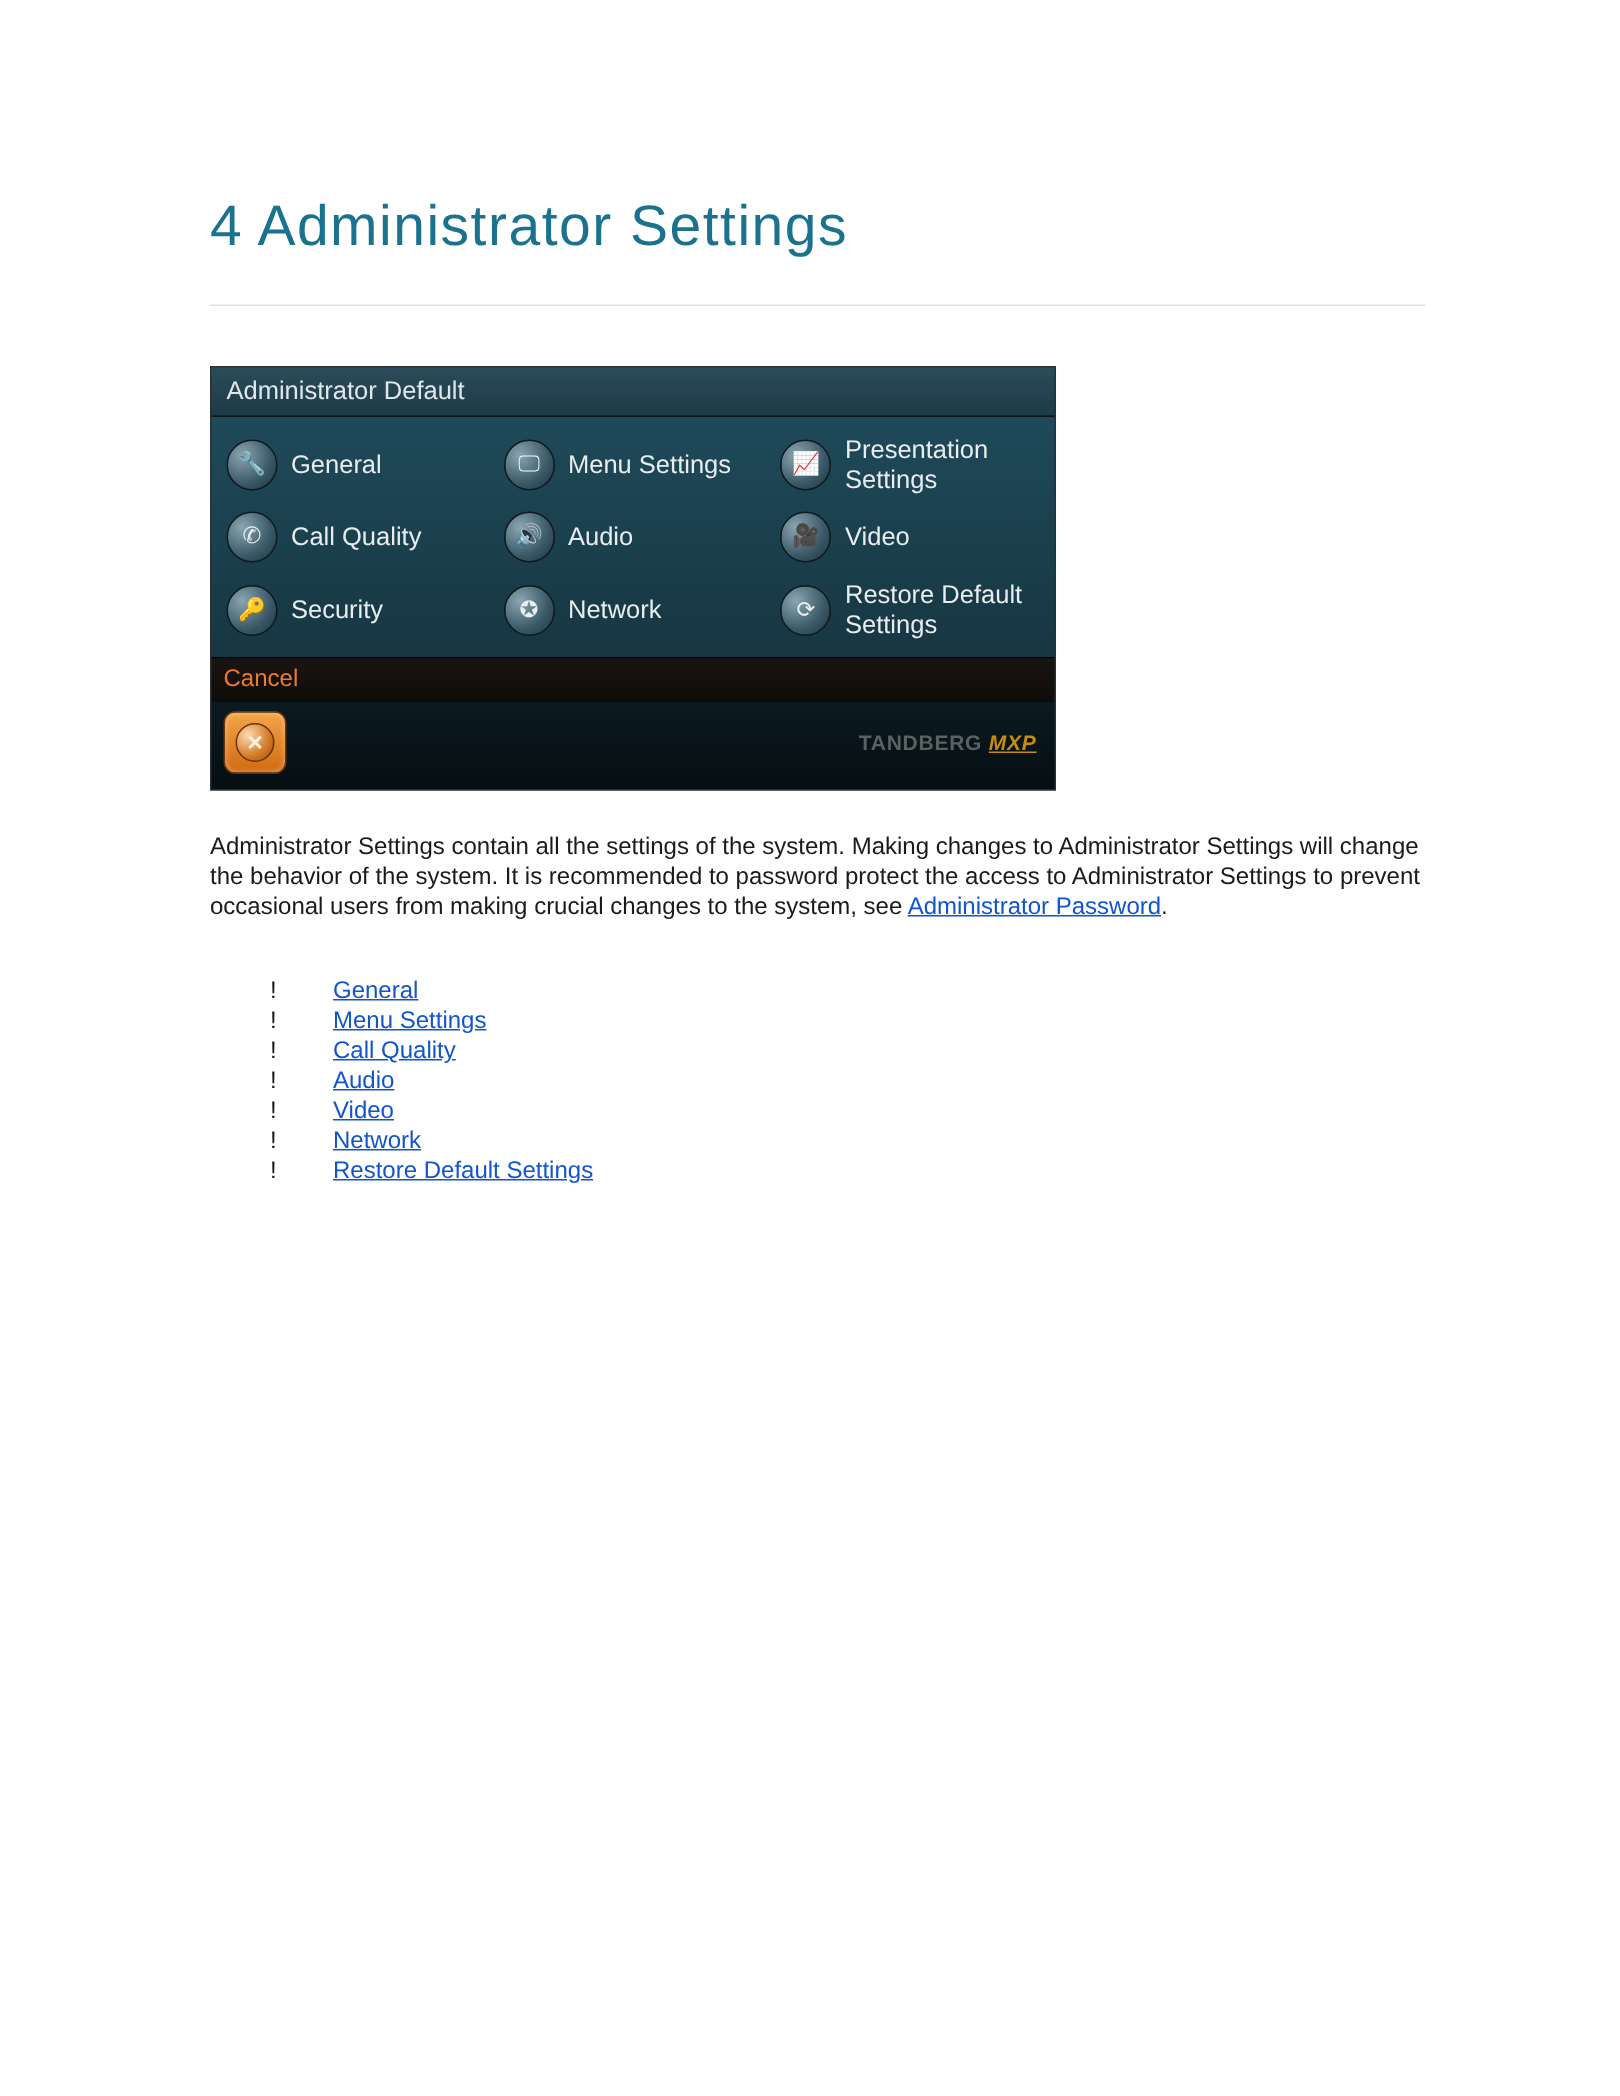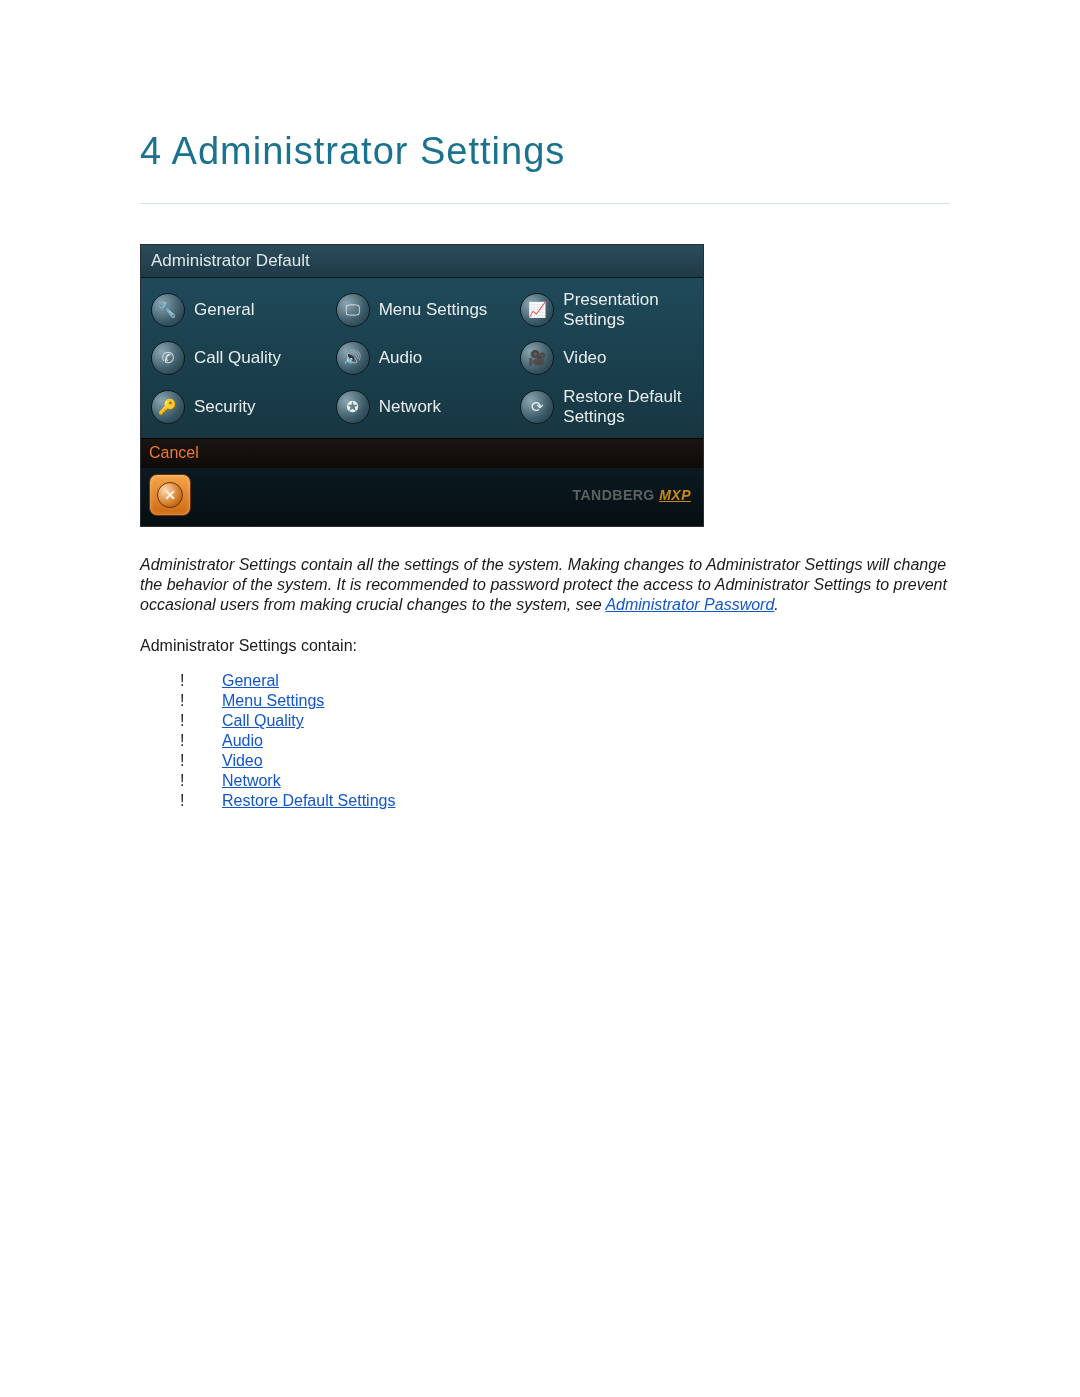--- a/index.html
+++ b/index.html
@@ -113,32 +113,31 @@
     color: #c98a0f;
     font-style: italic;
     font-weight: bold;
     text-decoration: underline;
   }
   .body-text {
     margin-top: 28px;
     font-size: 16px;
     color: #1a1a1a;
     line-height: 1.25;
-    font-style: italic;
   }
   .body-text a { color: #1155cc; text-decoration: underline; }
   .subhead {
     margin-top: 22px;
     font-size: 16px;
     color: #1a1a1a;
   }
   ul.bullets {
     list-style: none;
     padding: 0;
-    margin: 16px 0 0 40px;
+    margin: 36px 0 0 40px;
   }
   ul.bullets li {
     font-size: 16px;
     color: #1a1a1a;
     line-height: 1.25;
   }
   ul.bullets li .bang {
     display: inline-block;
     width: 42px;
   }
@@ -203,21 +202,20 @@
         <span>TANDBERG</span>
         <span class="mxp">MXP</span>
       </div>
     </div>
   </div>
 
   <p class="body-text">
     <span>Administrator Settings contain all the settings of the system. Making changes to Administrator Settings will change the behavior of the system. It is recommended to password protect the access to Administrator Settings to prevent occasional users from making crucial changes to the system, see </span><a href="#">Administrator Password</a><span>.</span>
   </p>
 
-  <p class="subhead">Administrator Settings contain:</p>
 
   <ul class="bullets" id="link-list">
       <li><span class="bang">!</span><a href="#">General</a></li>
       <li><span class="bang">!</span><a href="#">Menu Settings</a></li>
       <li><span class="bang">!</span><a href="#">Call Quality</a></li>
       <li><span class="bang">!</span><a href="#">Audio</a></li>
       <li><span class="bang">!</span><a href="#">Video</a></li>
       <li><span class="bang">!</span><a href="#">Network</a></li>
       <li><span class="bang">!</span><a href="#">Restore Default Settings</a></li>
     </ul>

